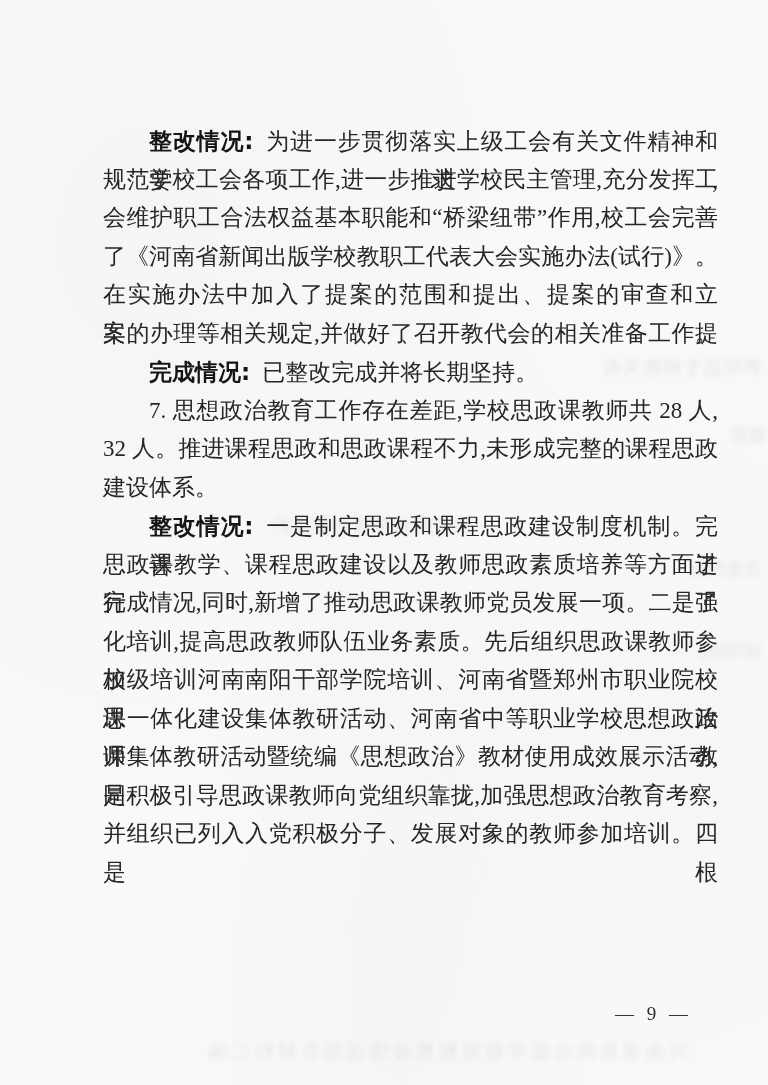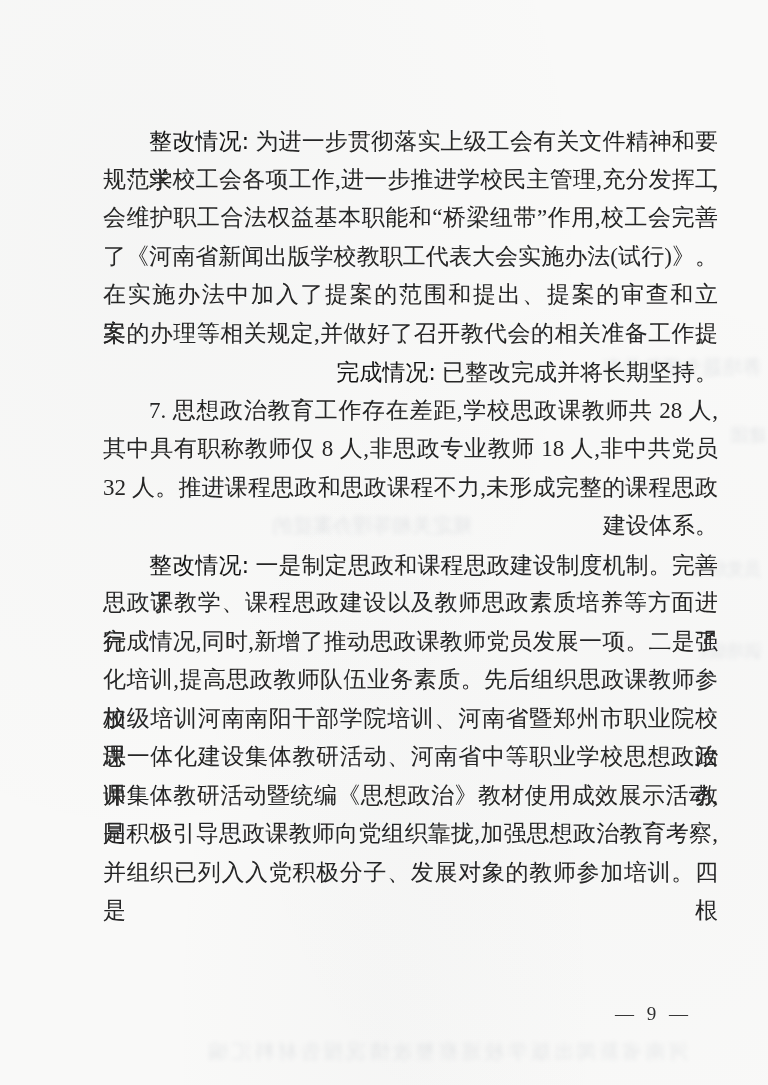--- a/index.html
+++ b/index.html
@@ -14,29 +14,29 @@
     overflow:hidden;
     font-family:"Liberation Serif","DejaVu Serif",serif;
   }
   .doc{
     position:absolute;left:103px;top:122px;width:615px;
     color:#262626;
   }
   .line{
     height:38.5px;line-height:38.5px;font-size:23px;
     box-sizing:border-box;
-    text-align:right;
+    text-align:left;
     text-rendering:optimizeLegibility;
   }
   .line.just{text-align:justify;text-align-last:justify;}
   .line.indent{padding-left:46px;}
   .line b{
     font-family:"DejaVu Sans","Liberation Sans",sans-serif;
-    font-weight:400;color:#151515;
-    margin-right:6px;
+    font-weight:700;color:#151515;
+    margin-right:12px;
   }
   
   .ghost{
     position:absolute;
     transform:scaleX(-1);
     filter:blur(2.2px);
     opacity:.15;
     color:#76818f;
     font-size:20px;
     line-height:22px;
@@ -73,21 +73,20 @@
 
   <div class="doc">
       <div class="line indent just"><b>整改情况:</b><span>为进一步贯彻落实上级工会有关文件精神和要求,</span></div>
       <div class="line just"><span>规范学校工会各项工作,进一步推进学校民主管理,充分发挥工</span></div>
       <div class="line just"><span>会维护职工合法权益基本职能和“桥梁纽带”作用,校工会完善</span></div>
       <div class="line just"><span>了《河南省新闻出版学校教职工代表大会实施办法(试行)》。</span></div>
       <div class="line just"><span>在实施办法中加入了提案的范围和提出、提案的审查和立案、提</span></div>
       <div class="line just"><span>案的办理等相关规定,并做好了召开教代会的相关准备工作。</span></div>
       <div class="line indent"><b>完成情况:</b><span>已整改完成并将长期坚持。</span></div>
       <div class="line indent just"><span>7. 思想政治教育工作存在差距,学校思政课教师共 28 人,</span></div>
-      <div class="line just"><span>其中具有职称教师仅 8 人,非思政专业教师 18 人,非中共党员</span></div>
       <div class="line just"><span>32 人。推进课程思政和思政课程不力,未形成完整的课程思政</span></div>
       <div class="line"><span>建设体系。</span></div>
       <div class="line indent just"><b>整改情况:</b><span>一是制定思政和课程思政建设制度机制。完善了</span></div>
       <div class="line just"><span>思政课教学、课程思政建设以及教师思政素质培养等方面进行了</span></div>
       <div class="line just"><span>完成情况,同时,新增了推动思政课教师党员发展一项。二是强</span></div>
       <div class="line just"><span>化培训,提高思政教师队伍业务素质。先后组织思政课教师参加</span></div>
       <div class="line just"><span>校级培训河南南阳干部学院培训、河南省暨郑州市职业院校思政</span></div>
       <div class="line just"><span>课一体化建设集体教研活动、河南省中等职业学校思想政治课教</span></div>
       <div class="line just"><span>师集体教研活动暨统编《思想政治》教材使用成效展示活动,同</span></div>
       <div class="line just"><span>是积极引导思政课教师向党组织靠拢,加强思想政治教育考察,</span></div>

